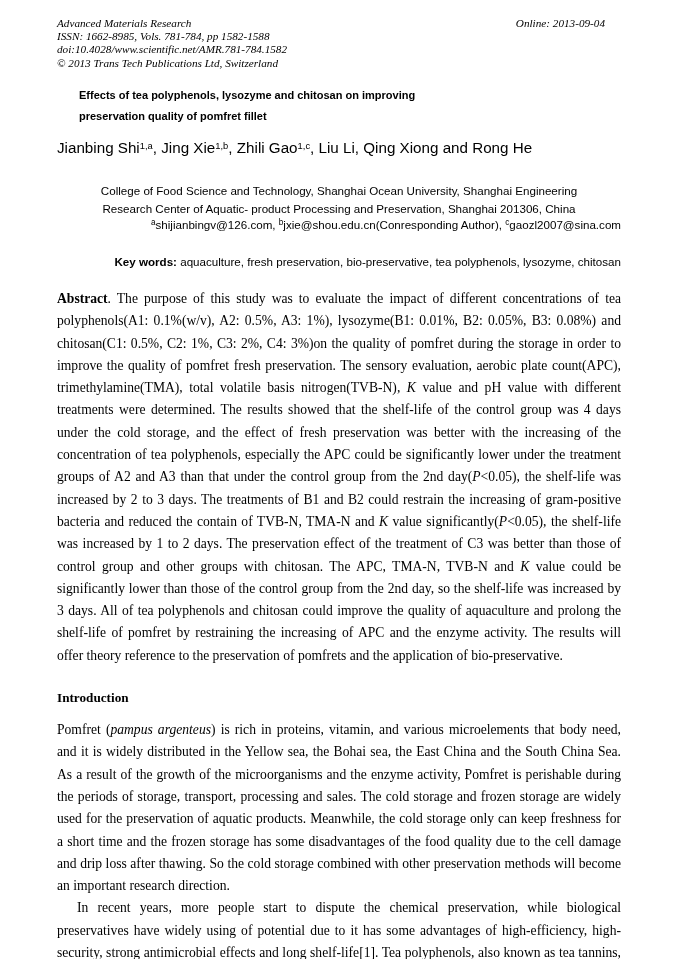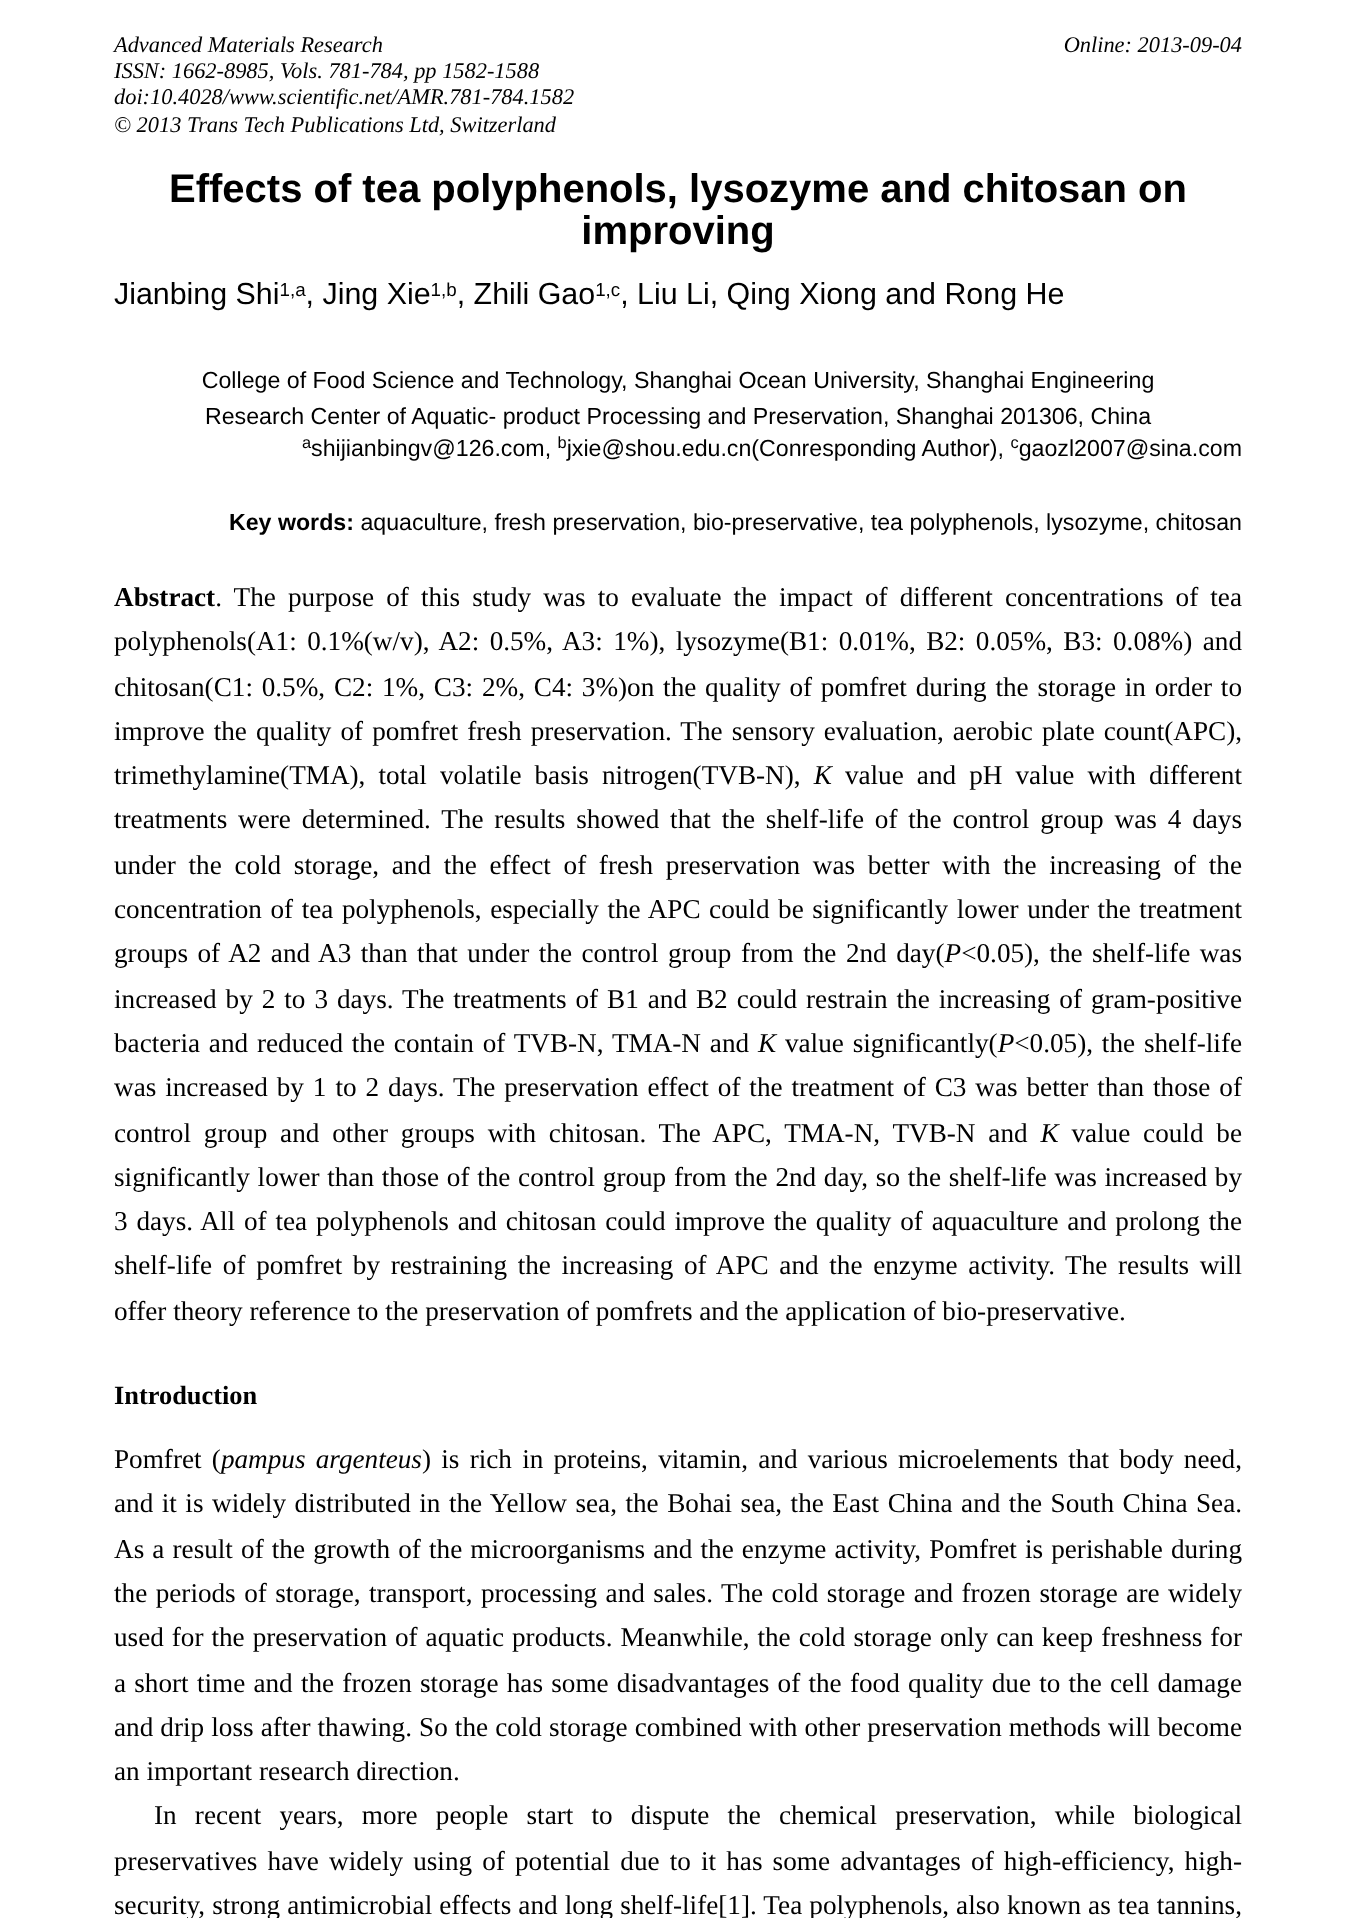--- a/index.html
+++ b/index.html
@@ -31,35 +31,34 @@
     font-style: italic;
     font-size: 11.2px;
     line-height: 13.2px;
     position: relative;
     height: 56px;
   }
   .journal-header .left-block { width: 70%; }
   .journal-header .hdr-line { white-space: nowrap; }
   .journal-header .online-date {
     position: absolute;
-    right: 0;
+    right: 16px;
     top: 0;
     font-style: italic;
     font-size: 11.2px;
     white-space: nowrap;
     margin-left: 11px;
   }
 
   
   .title {
     font-family: "Liberation Sans", sans-serif;
     font-weight: bold;
-    font-size: 20px;
+    font-size: 11px;
     line-height: 21px;
-    text-align: center;
     margin: 12px 22px 0 22px;
   }
   .title .t-line { display: block; }
 
   
   .authors {
     font-family: "Liberation Sans", sans-serif;
     font-size: 15.2px;
     line-height: 20px;
     text-align: left;
@@ -145,20 +144,21 @@
       <div class="hdr-line">Advanced Materials Research</div>
       <div class="hdr-line">ISSN: 1662-8985, Vols. 781-784, pp 1582-1588</div>
       <div class="hdr-line">doi:10.4028/www.scientific.net/AMR.781-784.1582</div>
       <div class="hdr-line">© 2013 Trans Tech Publications Ltd, Switzerland</div>
     </div>
     <div class="online-date">Online: 2013-09-04</div>
   </div>
 
   <div class="title">
     <span class="t-line">Effects of tea polyphenols, lysozyme and chitosan on improving</span>
+    <span class="t-line">preservation quality of pomfret fillet</span>
   </div>
 
   <div class="authors">
     <span>Jianbing Shi</span><sup>1,a</sup><span>, </span><span>Jing Xie</span><sup>1,b</sup><span>, </span><span>Zhili Gao</span><sup>1,c</sup><span>, Liu Li, Qing Xiong and Rong He</span>
   </div>
 
   <div class="affiliation">
     <span class="aff-line">College of Food Science and Technology, Shanghai Ocean University, Shanghai Engineering</span>
     <span class="aff-line">Research Center of Aquatic- product Processing and Preservation, Shanghai 201306, China</span>
   </div>

